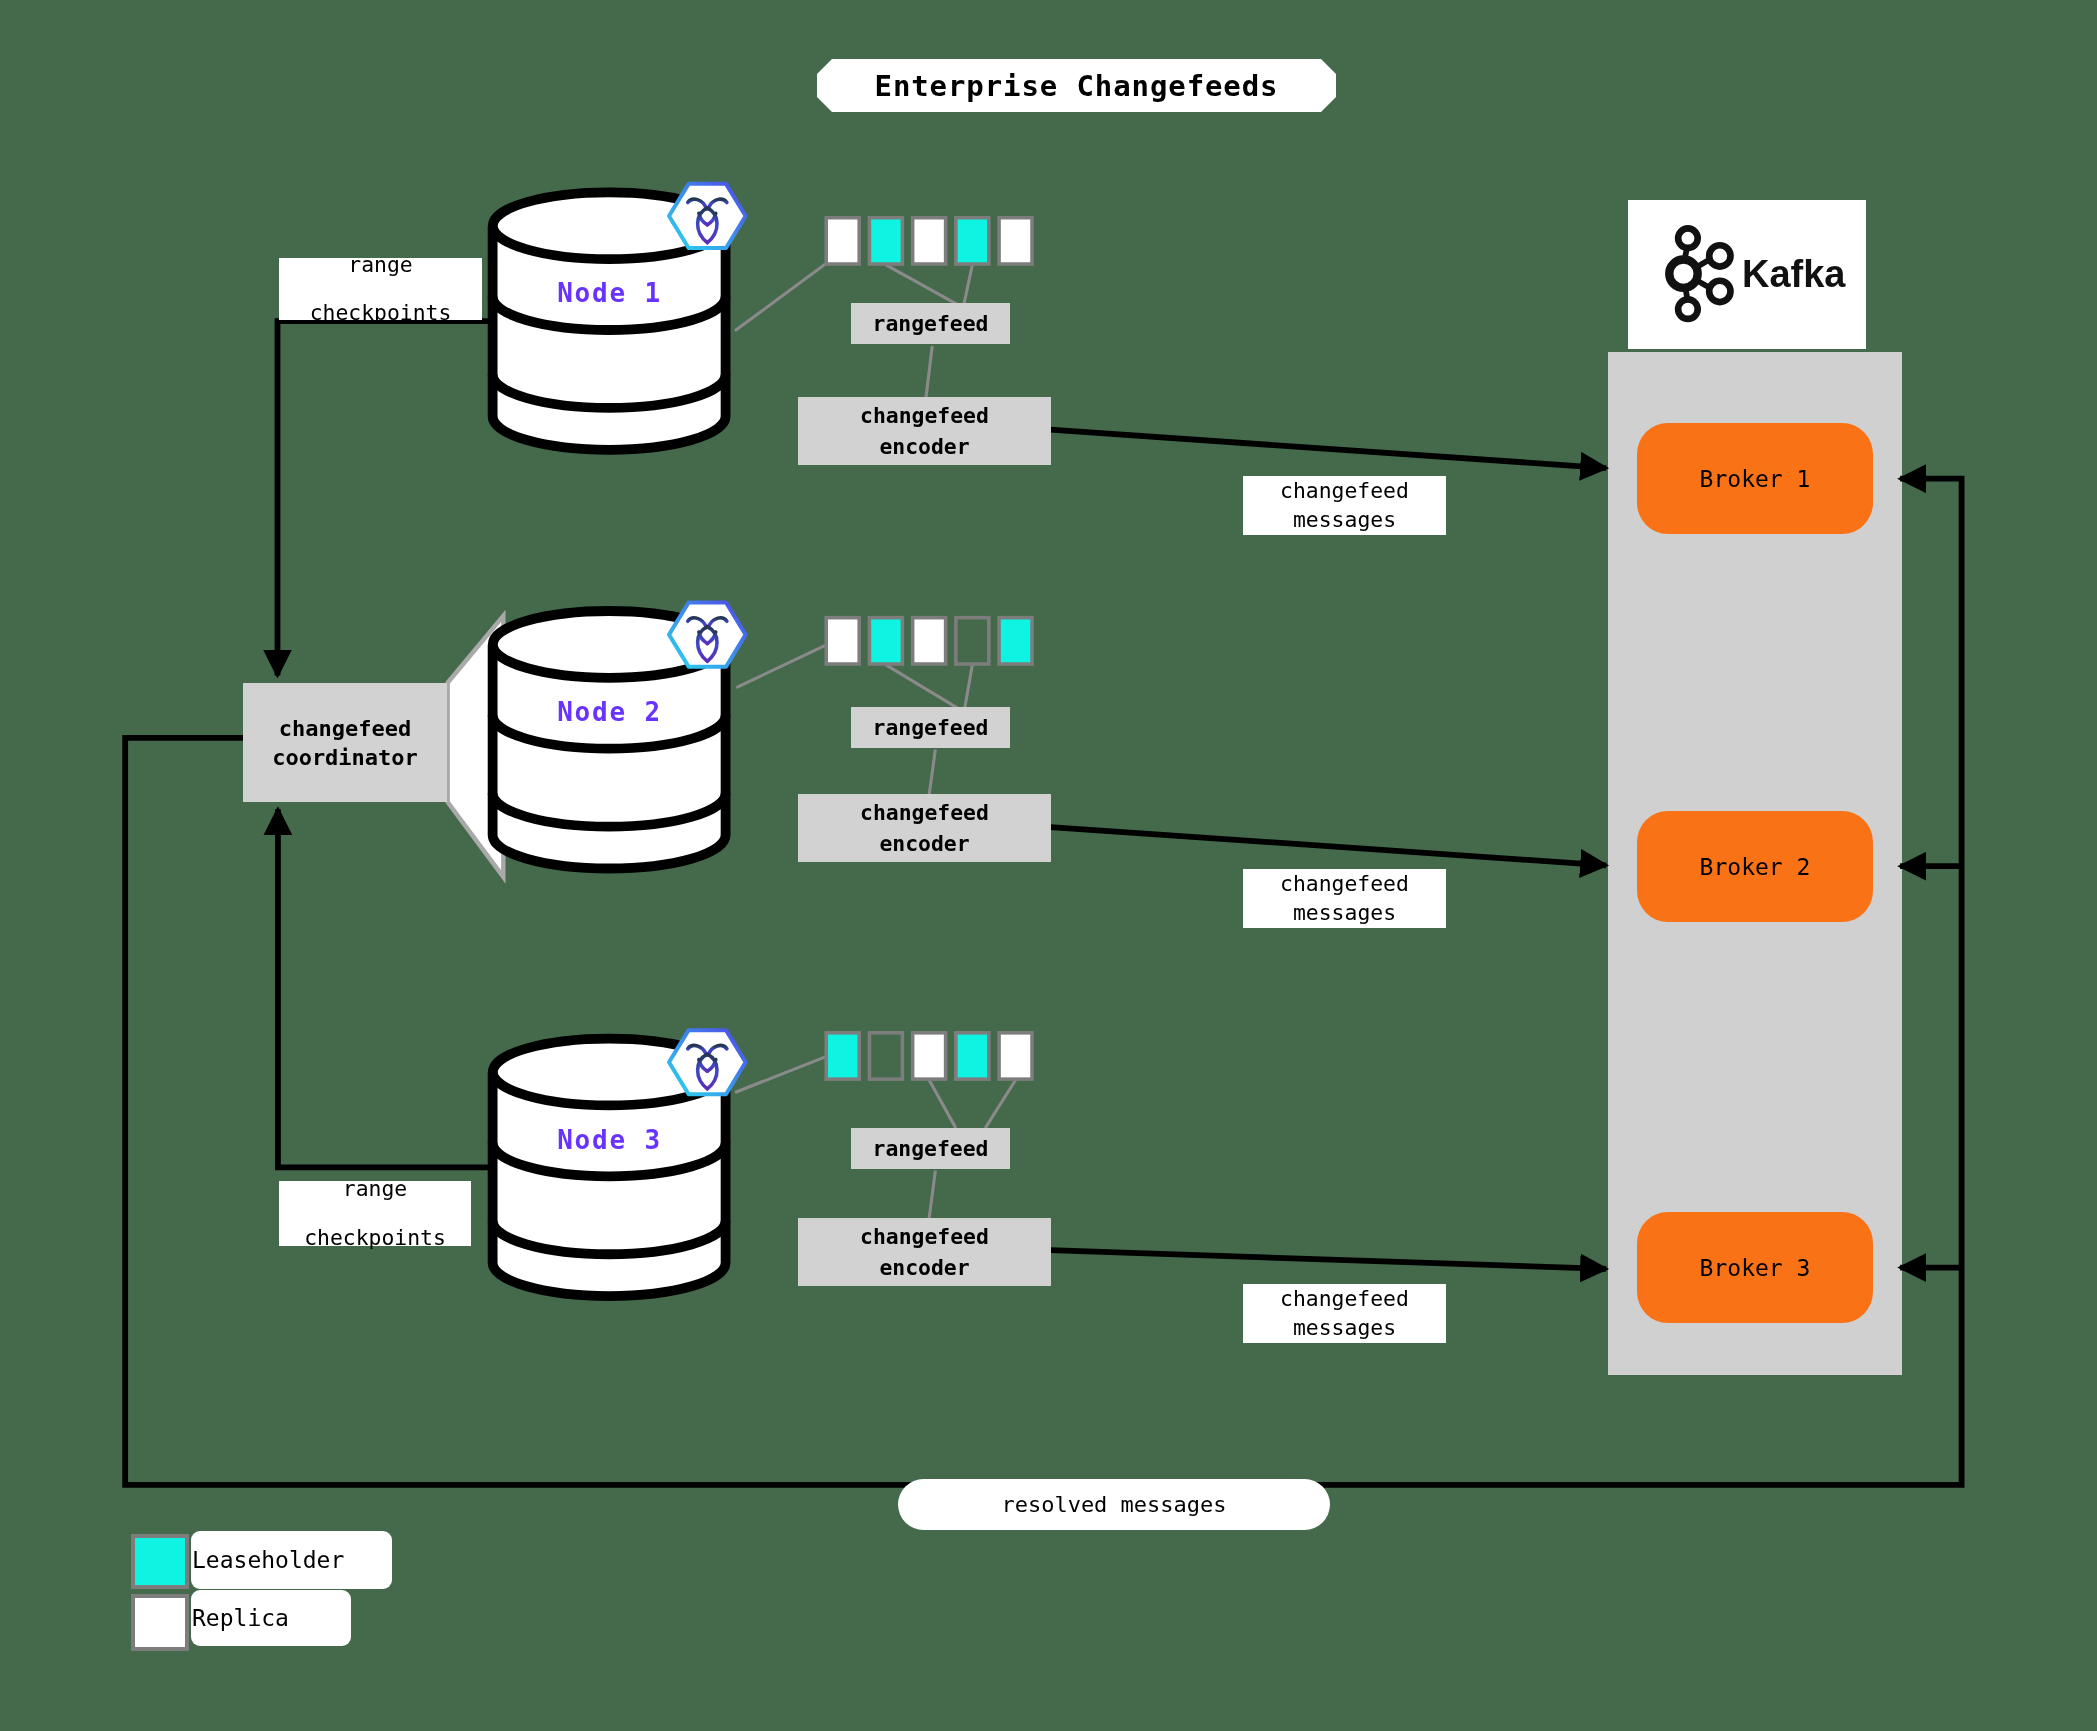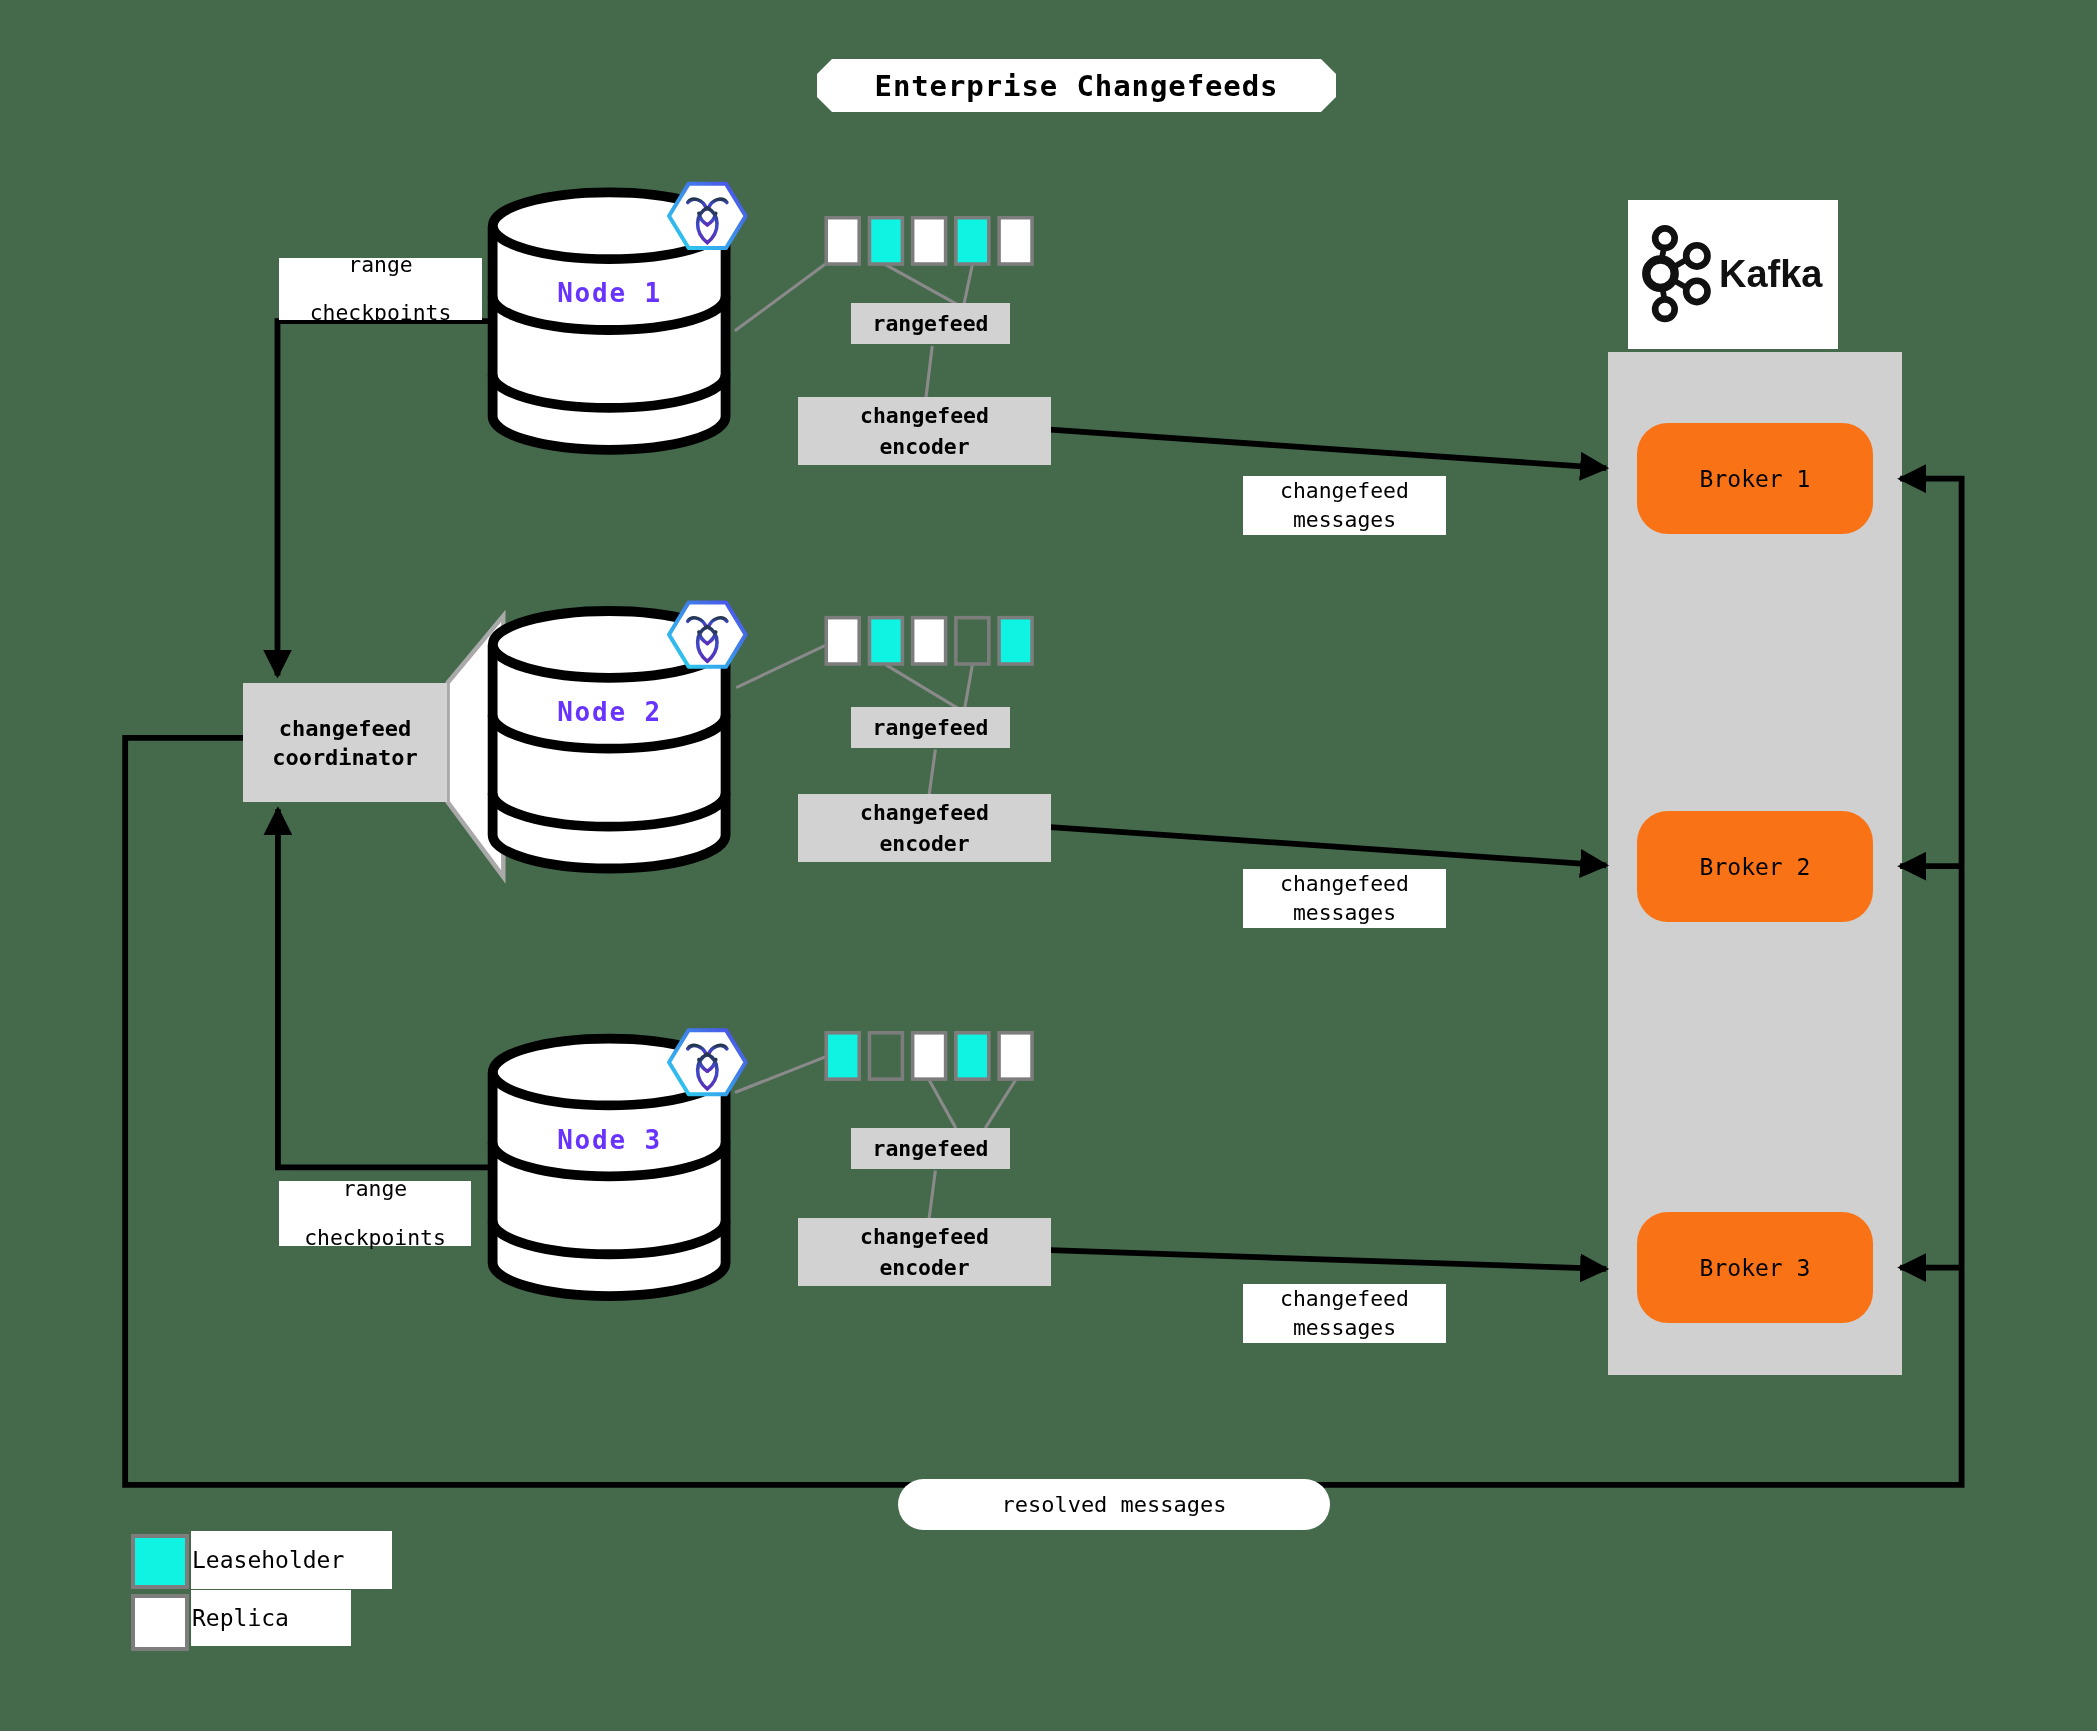--- a/index.html
+++ b/index.html
@@ -1,40 +1,40 @@
 <!DOCTYPE html>
 <html style="--bg: #44694B; --purple: #6933FF; --gray: #D2D2D2;font-size:7.1px"><head>
 <meta charset="utf-8">
 <style>
   html,body{margin:0;padding:0;}
   body{width:2097px;height:1732px;overflow:hidden;
        font-family:"DejaVu Sans Mono","Liberation Mono",monospace;}
   #stage{position:relative;width:2097px;height:1732px;background:var(--bg,#44694B);}
   .abs{position:absolute;box-sizing:border-box;}
   .z1{z-index:1}.z2{z-index:2}.z3{z-index:3}
-  .mono{font-family:"DejaVu Sans Mono","Liberation Mono",monospace;}
+  .mono{font-family:"DejaVu Sans Mono","Liberation Mono",monospace;border-radius:9px;}
   .center{display:flex;align-items:center;justify-content:center;text-align:center;}
   .col{flex-direction:column;}
   .whitebox{background:#ffffff;color:#000;}
   .graybox{background:var(--gray,#D2D2D2);color:#000;font-weight:bold;}
   #title{left:817px;top:59px;width:519px;height:53px;background:#fff;
          font-weight:bold;font-size:29px;letter-spacing:0.9px;
          clip-path:polygon(15px 0,calc(100% - 15px) 0,100% 15px,100% calc(100% - 15px),
                    calc(100% - 15px) 100%,15px 100%,0 calc(100% - 15px),0 15px);}
   .node-label{width:221px;height:32px;color:var(--purple,#6933FF);
               font-weight:bold;font-size:26px;letter-spacing:1.8px;}
   .rangefeed{left:851px;width:159px;height:41px;font-size:21.4px;}
   .encoder{left:798px;width:253px;height:68px;font-size:21.4px;line-height:31px;}
   .messages{left:1243px;width:203px;height:59px;font-size:21.4px;line-height:28.5px;}
   .checkpoints{left:279px;font-size:21.4px;line-height:28.5px;gap:20px;}
   #coordinator{left:243px;top:683px;width:204px;height:119px;
                font-weight:bold;font-size:22px;line-height:29px;}
   #kafka-container{left:1608px;top:352px;width:294px;height:1023px;background:#D0D0D0;}
-  #kafka-box{left:1628px;top:200px;width:210px;height:149px;background:#fff;
-             display:flex;align-items:center;justify-content:flex-start;padding-left:9px;}
+  #kafka-box{left:1628px;top:200px;width:238px;height:149px;background:#fff;
+             display:flex;align-items:center;justify-content:flex-start;padding-left:32px;}
   #kafka-word{font-family:"Liberation Sans","DejaVu Sans",sans-serif;
               font-weight:bold;font-size:38px;color:#111;margin-left:8px;}
   .broker{left:1637px;width:236px;height:111px;background:#f97316;border-radius:31px;
           font-size:23px;color:#000;}
   #resolved{left:898px;top:1479px;width:432px;height:51px;background:#fff;
             border-radius:27px;font-size:22px;}
   .legend-swatch{left:131px;width:58px;border:4.5px solid #7D7D7D;background:#fff;}
   .legend-label{left:191px;background:#fff;font-size:23px;display:flex;align-items:center;
                 padding-left:1px;}
 </style>

